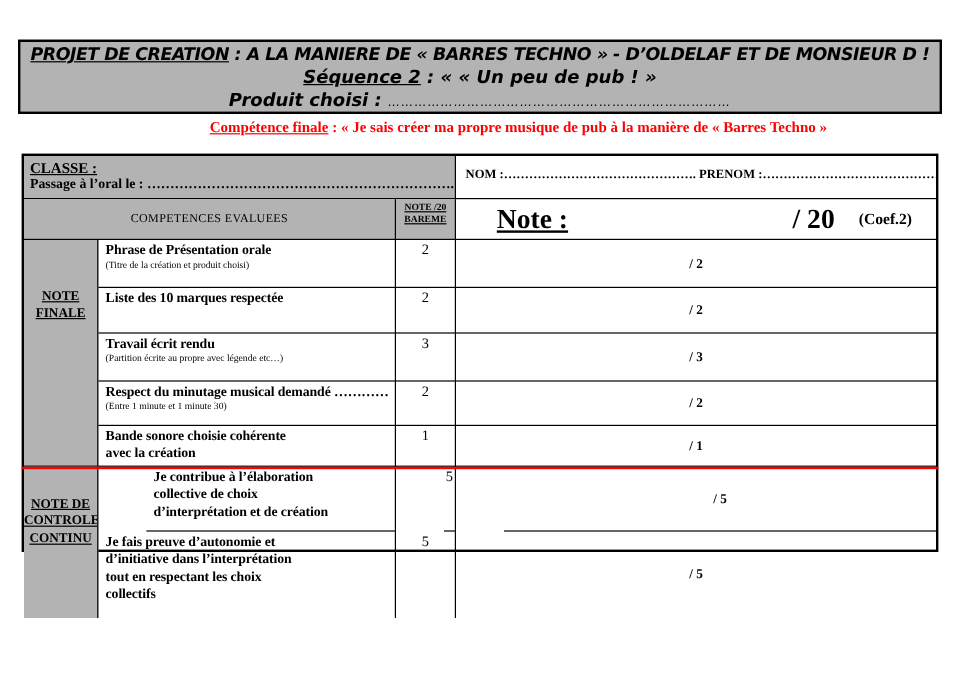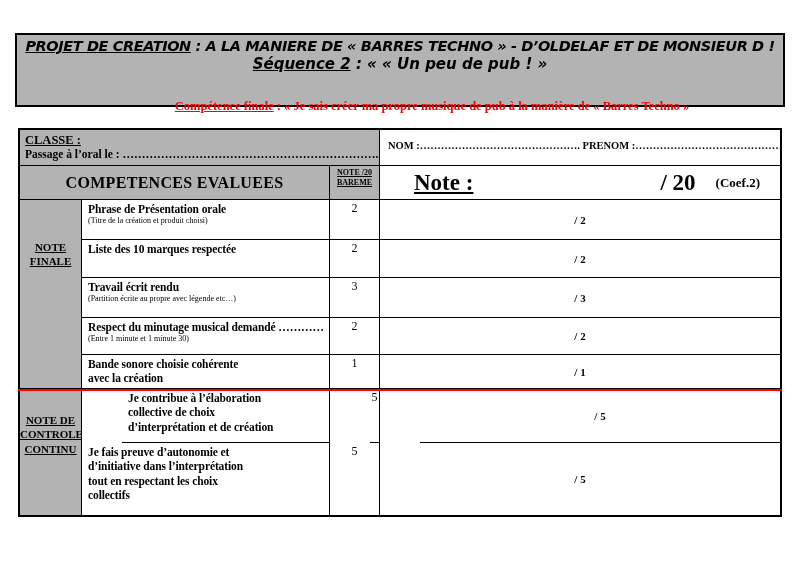--- a/index.html
+++ b/index.html
@@ -1,50 +1,50 @@
 <!DOCTYPE html>
 <html><head>
 <meta charset="utf-8">
 <style>
   html,body{margin:0;padding:0;}
   body{width:800px;height:566px;position:relative;background:#ffffff;
        font-family:"Liberation Serif", serif;color:#000;overflow:hidden;}
 
   
-  .title-box{position:absolute;left:15px;top:33px;width:770px;height:74px;box-sizing:border-box;
+  .title-box{position:absolute;left:15px;top:33px;width:770px;height:62px;box-sizing:border-box;
     background:#b3b3b3;border:2px solid #000;text-align:center;
     font-family:"DejaVu Sans", sans-serif;font-style:italic;font-weight:bold;padding-top:3px;}
   .tb-line1{font-size:14.5px;letter-spacing:-0.4px;white-space:nowrap;}
   .tb-line2{font-size:15px;margin-top:1px;}
   .tb-line3{font-size:15px;margin-top:1px;}
   .u{text-decoration:underline;}
   .dots{font-size:10px;letter-spacing:1px;font-weight:normal;}
 
   
   .competence{position:absolute;left:0;top:99px;width:100%;text-align:center;
     color:#ff0000;font-weight:bold;font-size:12.5px;margin-left:32px;}
 
   
-  .grade-table{position:absolute;left:18px;top:128px;width:764px;height:389px;box-sizing:border-box;
+  .grade-table{position:absolute;left:18px;top:128px;width:764px;height:332px;box-sizing:border-box;
     border:2px solid #000;display:grid;
     grid-template-columns:62px 248px 50px 400px;
     grid-template-rows:36px 34px 40px 38px 40px 37px 34px 54px 72px;}
   .cell{box-sizing:border-box;border-right:1px solid #000;border-bottom:1px solid #000;overflow:hidden;}
   .no-r{border-right:none;}
   .no-b{border-bottom:none;}
   .gray{background:#b3b3b3;}
 
   .cell-classe{grid-column:1/4;grid-row:1;padding:3px 4px 0 5px;}
   .classe-label{font-size:12.5px;font-weight:bold;text-decoration:underline;}
   .passage-label{font-size:11.5px;font-weight:bold;white-space:nowrap;}
 
   .cell-nom{grid-column:4;grid-row:1;padding:10px 6px 0 8px;font-weight:bold;font-size:10.5px;white-space:nowrap;}
 
   .cell-comp{grid-column:1/3;grid-row:2;display:flex;align-items:center;justify-content:center;
-    font-weight:bold;font-size:16px;letter-spacing:0.3px;}
+    font-weight:normal;font-size:10px;letter-spacing:0.3px;}
   .cell-baremeh{grid-column:3;grid-row:2;font-weight:bold;font-size:8px;line-height:1.25;
     text-align:center;padding:2px 6px 0;overflow-wrap:anywhere;text-decoration:underline;}
   .cell-note{grid-column:4;grid-row:2;display:flex;align-items:center;padding:0 20px 0 34px;}
   .note-label{font-size:23px;font-weight:bold;text-decoration:underline;text-align:center;}
   .note-value{font-size:23px;font-weight:bold;margin-left:auto;margin-right:20px;}
   .note-coef{font-size:13px;font-weight:bold;}
 
   .sec-label{text-align:center;font-weight:bold;font-size:11px;line-height:1.3;
     text-decoration:underline;white-space:pre-line;}
   .sec-finale{grid-column:1;grid-row:3/8;padding-top:40px;}
@@ -61,20 +61,21 @@
 
   .red-sep{position:absolute;left:-2px;top:259px;width:calc(100% + 4px);height:2px;
     background:#ff0000;z-index:3;}
 </style>
 </head>
 <body>
 
 <div class="title-box">
   <div class="tb-line1"><span class="u">PROJET DE CREATION</span><span> : A LA MANIERE DE « BARRES TECHNO » - D’OLDELAF ET DE MONSIEUR D !</span></div>
   <div class="tb-line2"><span class="u">Séquence 2</span><span> : « « Un peu de pub ! »</span></div>
+  <div class="tb-line3"><span>Produit choisi</span><span> : </span><span class="dots">……………………………………………………………………</span></div>
 </div>
 
 <div class="competence"><span class="u">Compétence finale</span><span> : « Je sais créer ma propre musique de pub à la manière de « Barres Techno »</span></div>
 
 <div class="grade-table">
 
   <div class="cell gray cell-classe">
     <div class="classe-label">CLASSE :</div>
     <div class="passage-label">Passage à l’oral le : ………………………………………………………….</div>
   </div>

